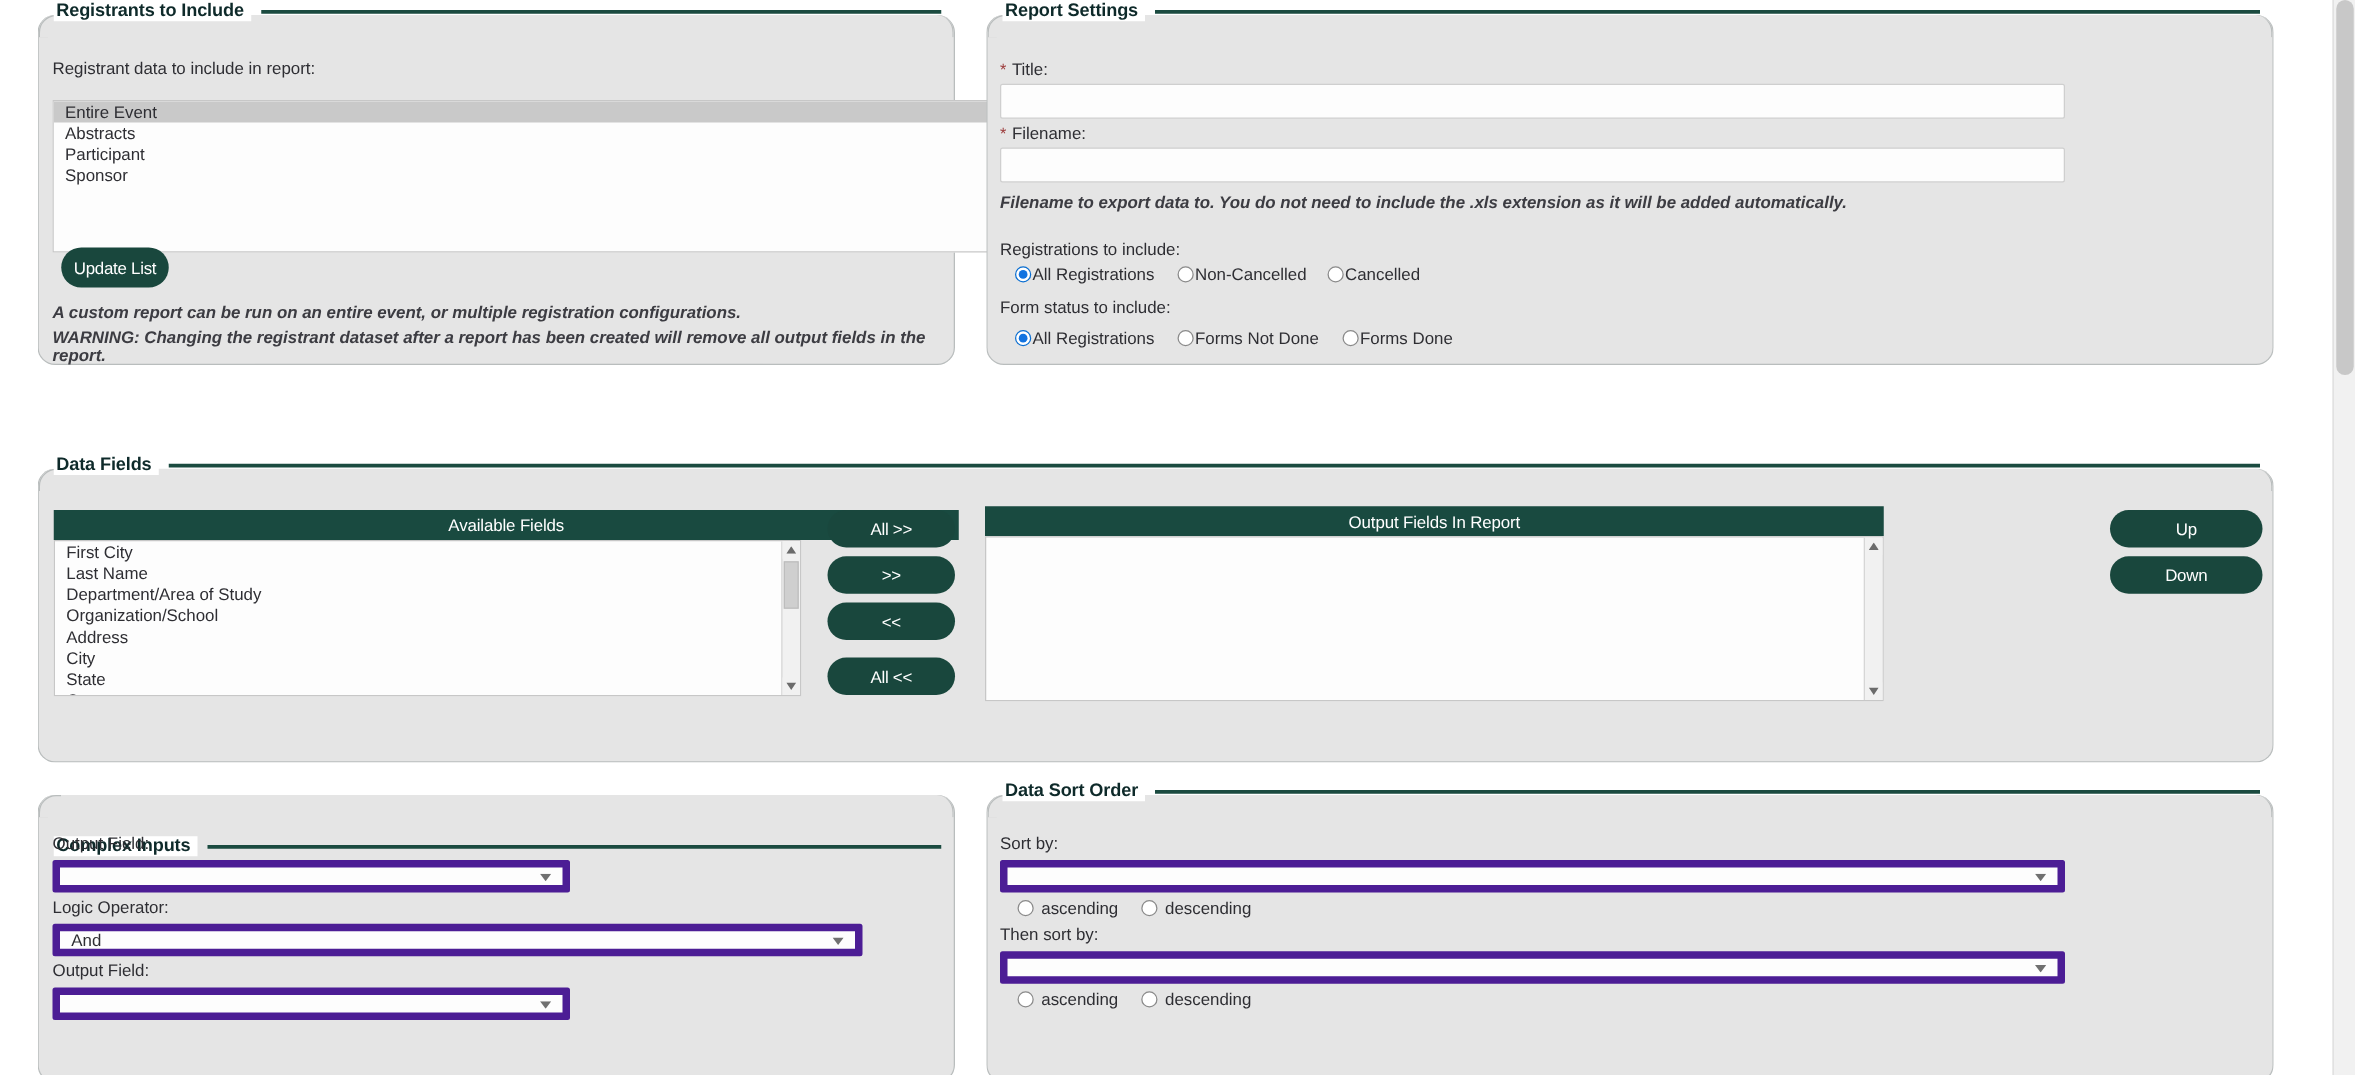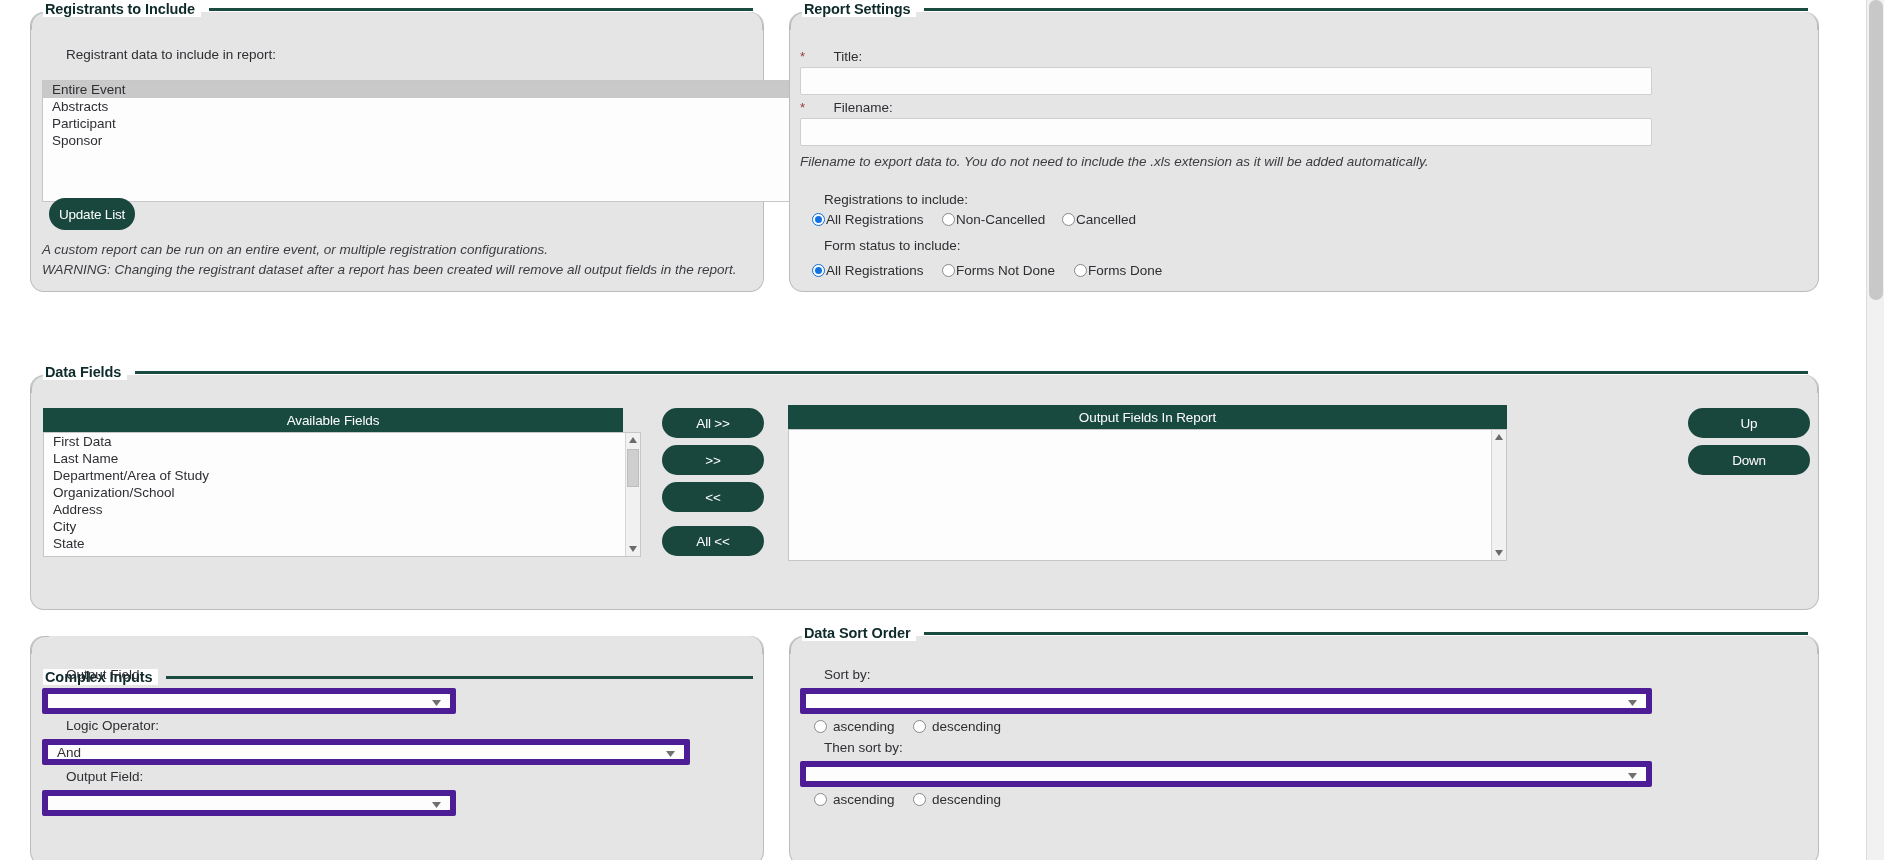--- a/index.html
+++ b/index.html
@@ -80,26 +80,26 @@
     white-space: nowrap;
   }
   .panel-legend-rule {
     height: 3px;
     background: #1b4b40;
   }
   
   .lbl {
     font-size: 13.5px;
     color: #2e2e33;
-    margin-left: 24px;
   }
   .note {
     font-size: 13.5px;
     font-style: italic;
     color: #3c3c42;
+    font-weight: bold;
   }
   .req-star { color: #9c3a3a; font-size: 13px; }
   
   .listbox {
     position: absolute;
     background: #fdfdfd;
     border: 1px solid #c7c7c7;
     overflow: hidden;
   }
   .listbox-items { position: absolute; left: 0; top: 0; right: 15px; }
@@ -321,25 +321,25 @@
     </div>
 
     <div class="panel" style="left:30px; top:375px; width:1789px; height:235px;">
       <div class="panel-corner-l"></div>
       <div class="panel-corner-r" style="width: 18px; border-top: none;"></div>
       <div class="panel-legend" style="left:12px;">
         <span class="panel-legend-text">Data Fields</span>
       <span class="panel-legend-rule" style="width: 1672.73px;"></span>
         </div>
 
-      <div class="col-head" style="left:12px; top:33px; width:580px; height:24px;">Available Fields</div>
+      <div class="col-head" style="left:12px; top:33px; width:724px; height:24px;">Available Fields</div>
 
       <div class="listbox" style="left:12px; top:57px; width:598px; height:125px;">
         <div class="listbox-items">
-          <div class="lb-item">First Data</div>
+          <div class="lb-item">First City</div>
           <div class="lb-item">Last Name</div>
           <div class="lb-item">Department/Area of Study</div>
           <div class="lb-item">Organization/School</div>
           <div class="lb-item">Address</div>
           <div class="lb-item">City</div>
           <div class="lb-item">State</div>
           <div class="lb-item">Country</div>
         </div>
         <div class="vscroll">
           <div class="vscroll-btn up">

